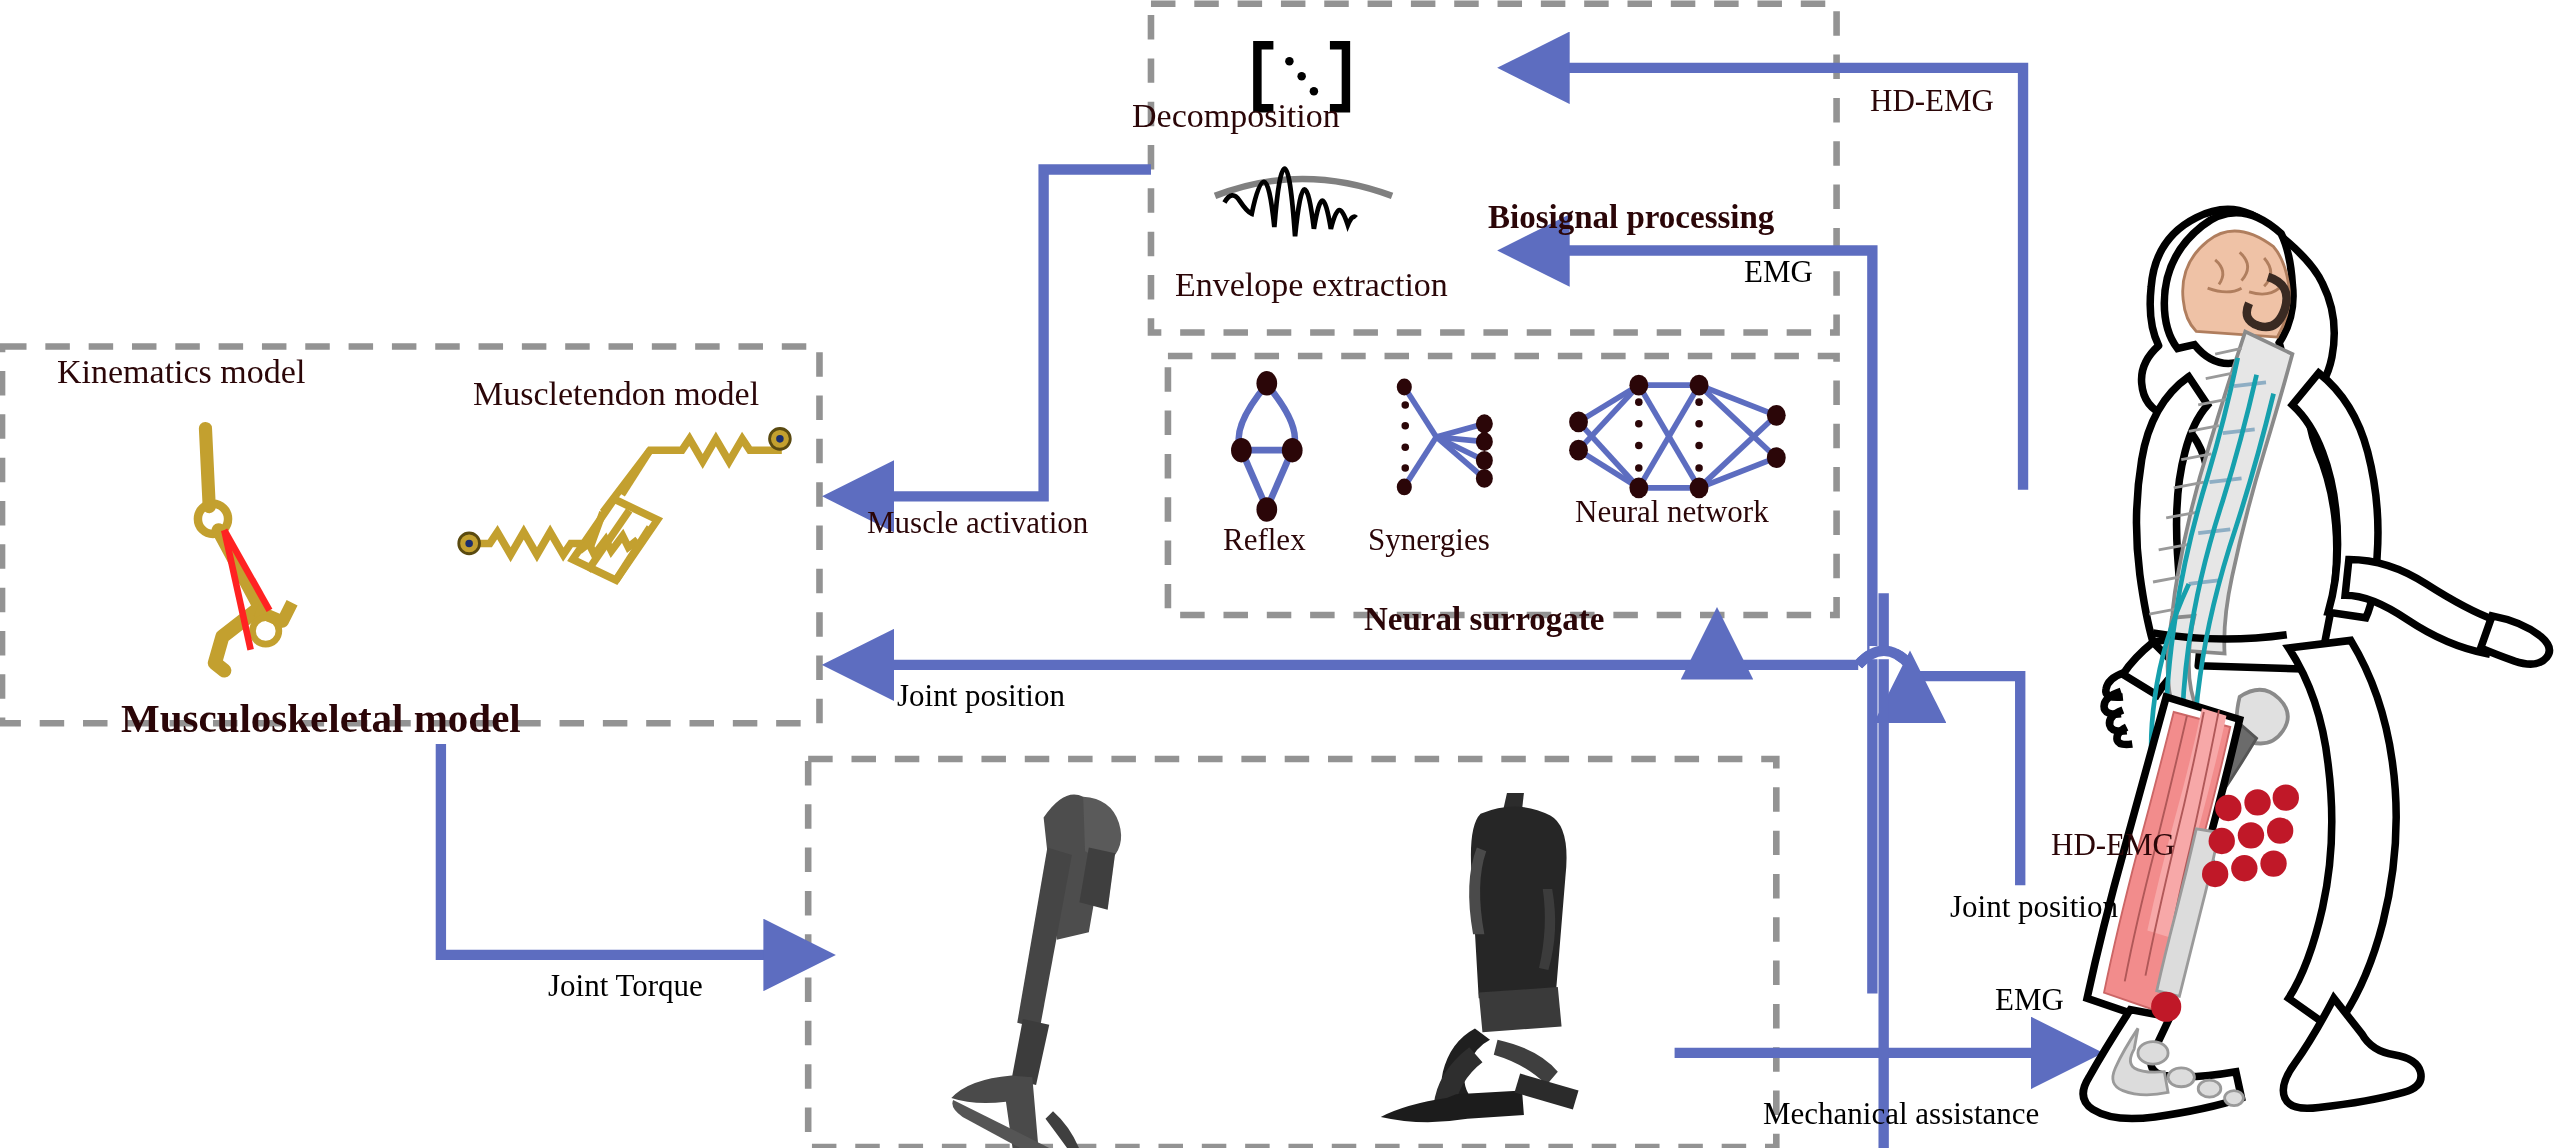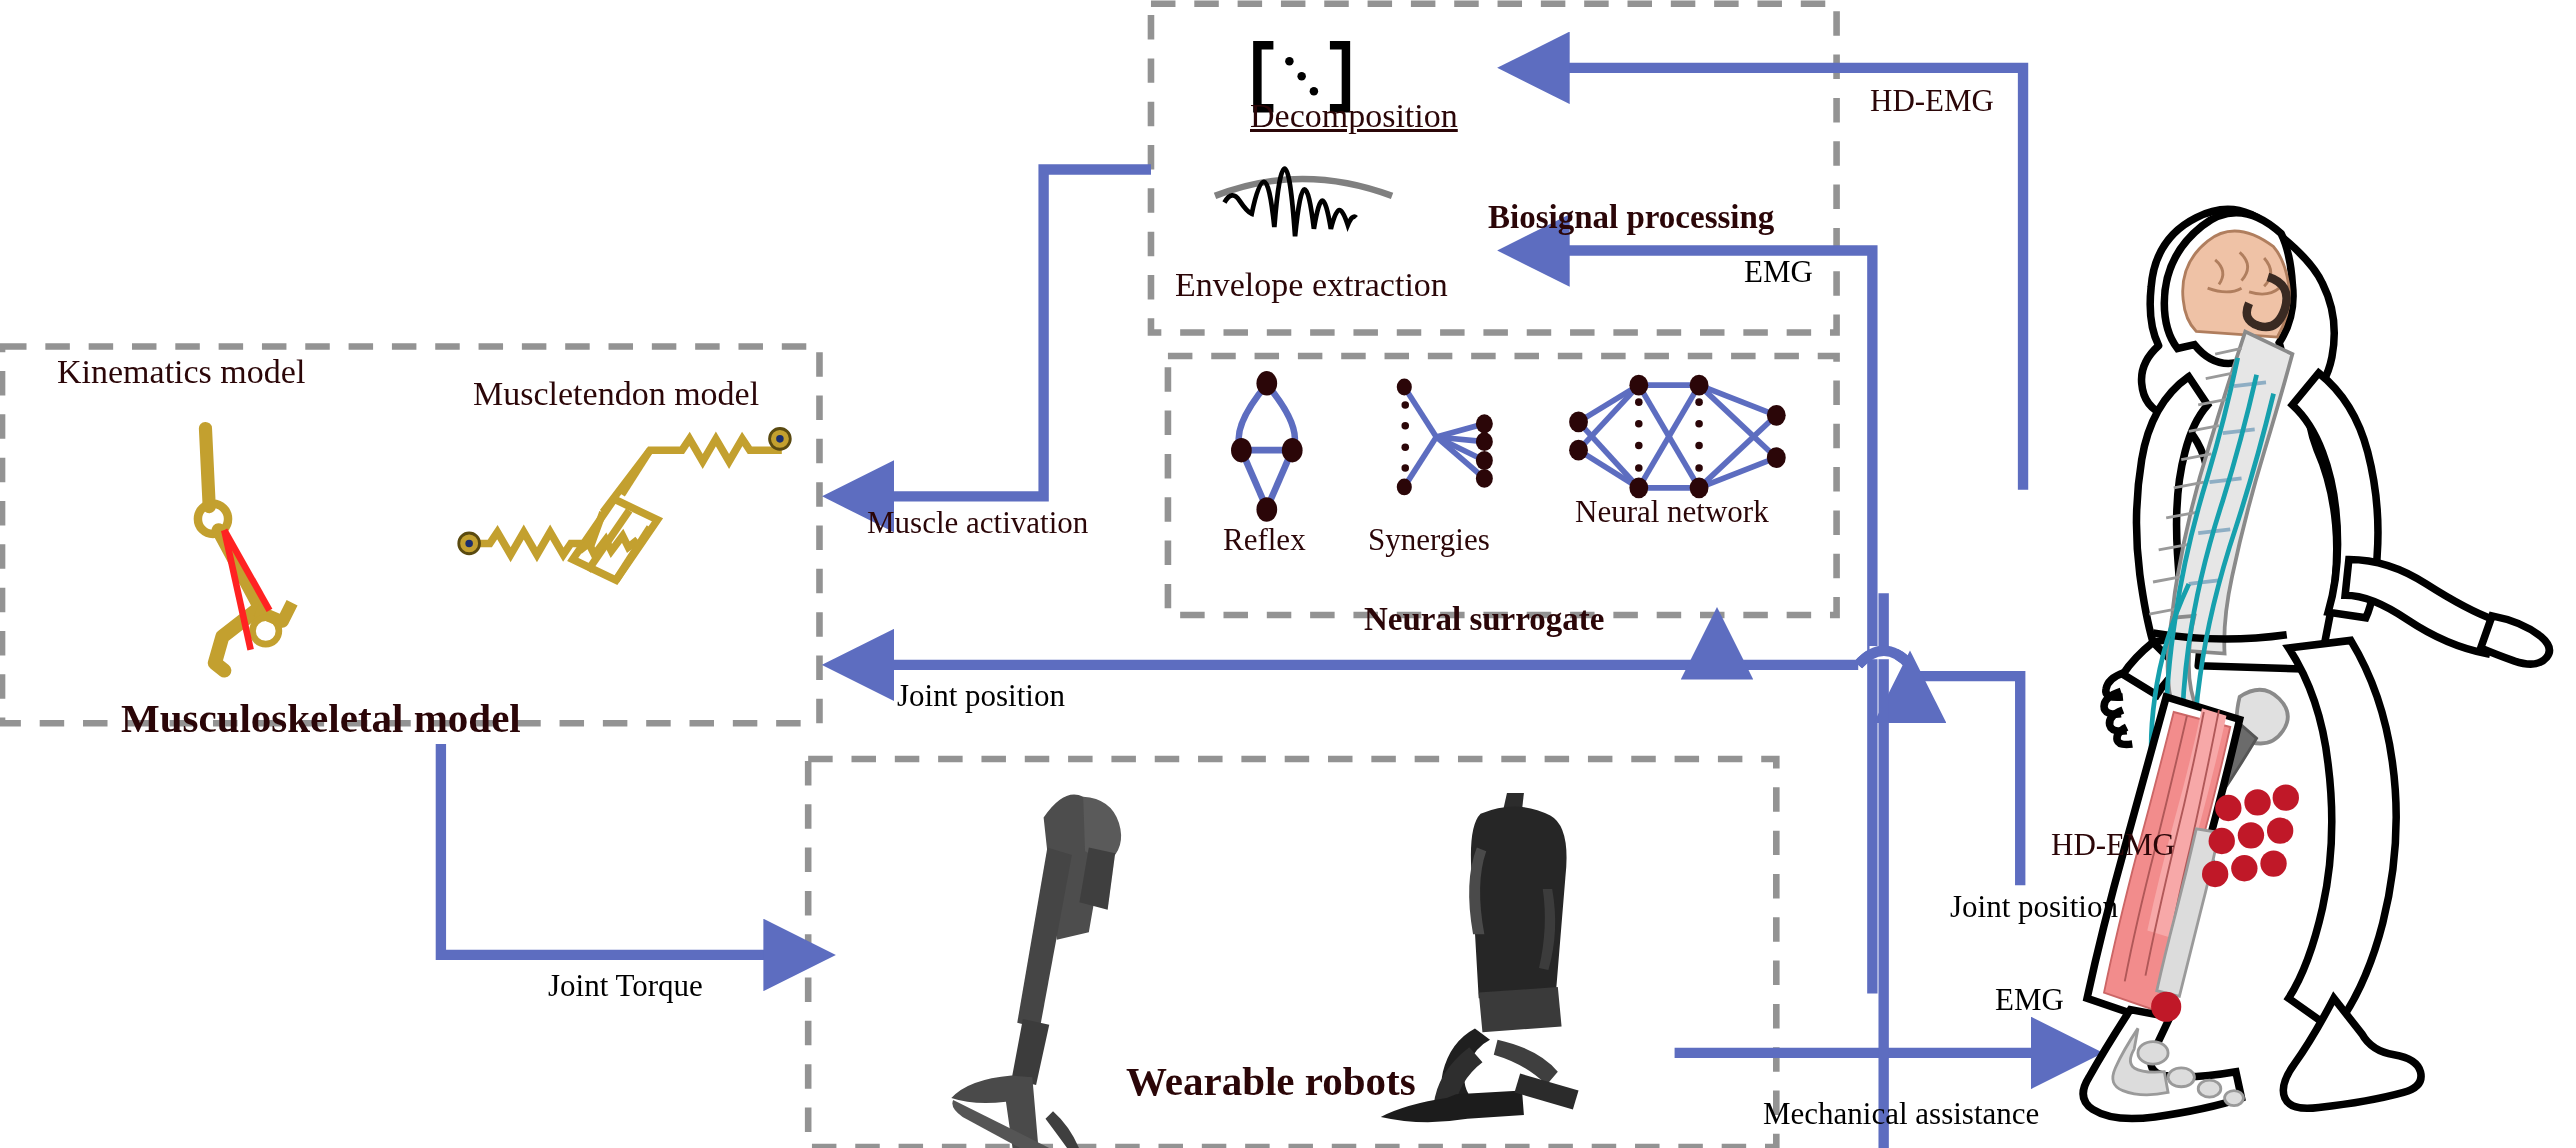--- a/index.html
+++ b/index.html
@@ -316,30 +316,29 @@
       </g>
 
       <circle cx="2300" cy="1069" r="16" fill="#c01828"></circle>
     </g>
   </svg>
 
   <div class="lbl t-sub dark" style="left:57px;top:355px;">Kinematics model</div>
   <div class="lbl t-sub dark" style="left:473px;top:377px;">Muscletendon model</div>
   <div class="lbl t-title dark" style="left:121px;top:659px;margin-top:39px;">Musculoskeletal model</div>
 
-  <div class="lbl t-sub dark" style="left:1250px;top:99px;text-decoration:underline;">Decomposition</div>
+  <div class="lbl t-sub dark" style="left:1132px;top:99px;">Decomposition</div>
   <div class="lbl t-sub dark" style="left:1175px;top:268px;">Envelope extraction</div>
   <div class="lbl t-grp dark" style="left:1488px;top:157px;">Biosignal processing</div>
 
   <div class="lbl t-small dark" style="left:1223px;top:524px;">Reflex</div>
   <div class="lbl t-small dark" style="left:1368px;top:507px;margin-top:17px;">Synergies</div>
   <div class="lbl t-small dark" style="left:1575px;top:496px;text-align:center;">Neural network</div>
   <div class="lbl t-grp dark" style="left:1364px;top:559px;">Neural surrogate</div>
 
-  <div class="lbl t-title dark" style="left:1126px;top:1061px;">Wearable robots</div>
 
   <div class="lbl t-arrow dark" style="left:1870px;top:85px;">HD-EMG</div>
   <div class="lbl t-arrow blk" style="left:1744px;top:256px;">EMG</div>
   <div class="lbl t-arrow dark" style="left:867px;top:507px;">Muscle activation</div>
   <div class="lbl t-arrow blk" style="left:897px;top:680px;">Joint position</div>
   <div class="lbl t-arrow blk" style="left:548px;top:970px;">Joint Torque</div>
   <div class="lbl t-arrow dark" style="left:2051px;top:829px;">HD-EMG</div>
   <div class="lbl t-arrow blk" style="left:1950px;top:891px;">Joint position</div>
   <div class="lbl t-arrow blk" style="left:1995px;top:984px;">EMG</div>
   <div class="lbl t-arrow blk" style="left:1763px;top:1070px;margin-top:28px;">Mechanical assistance</div>

